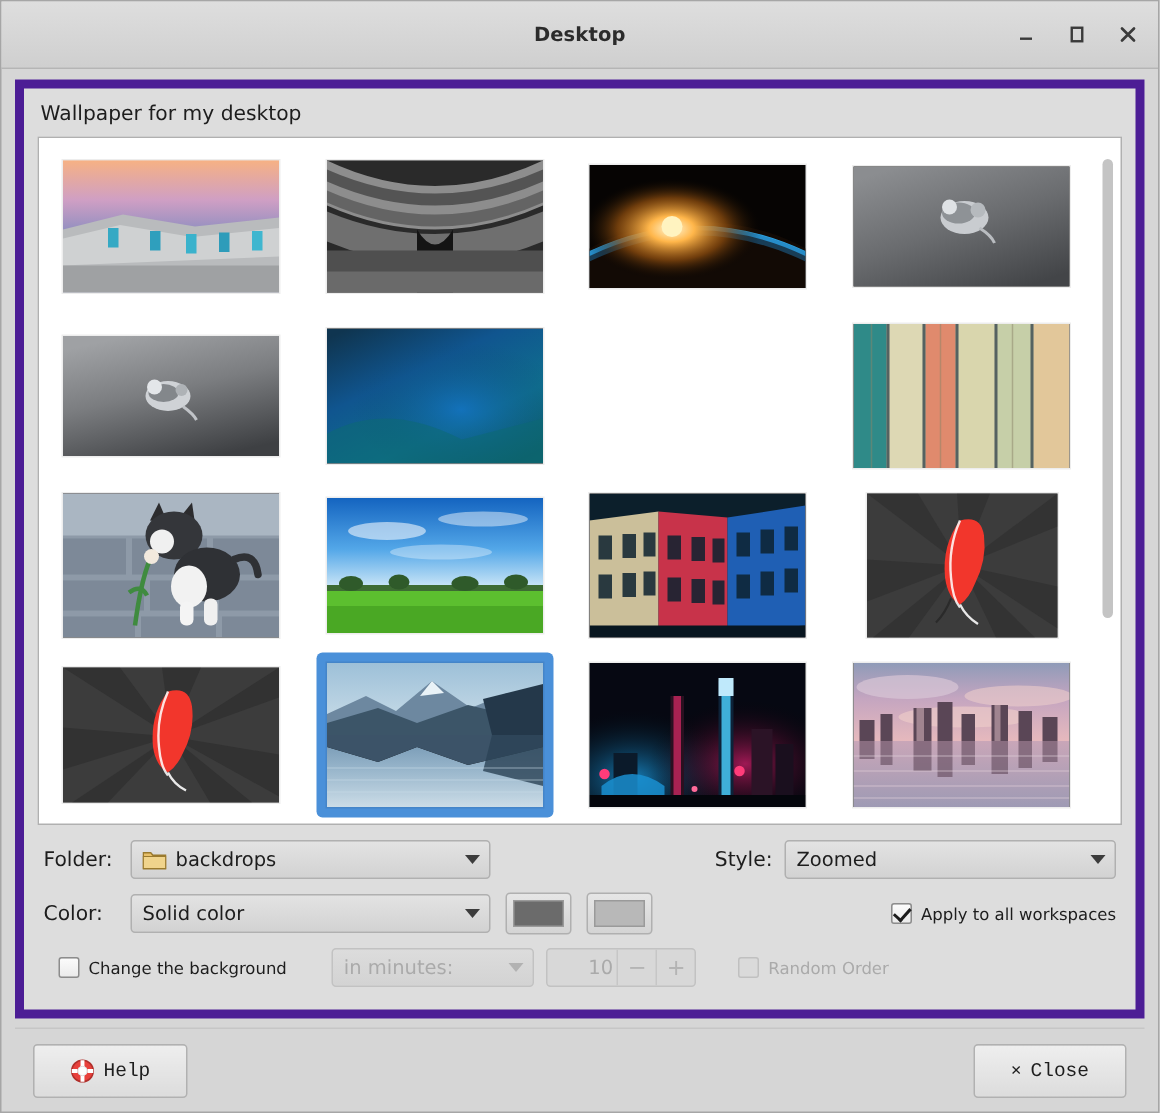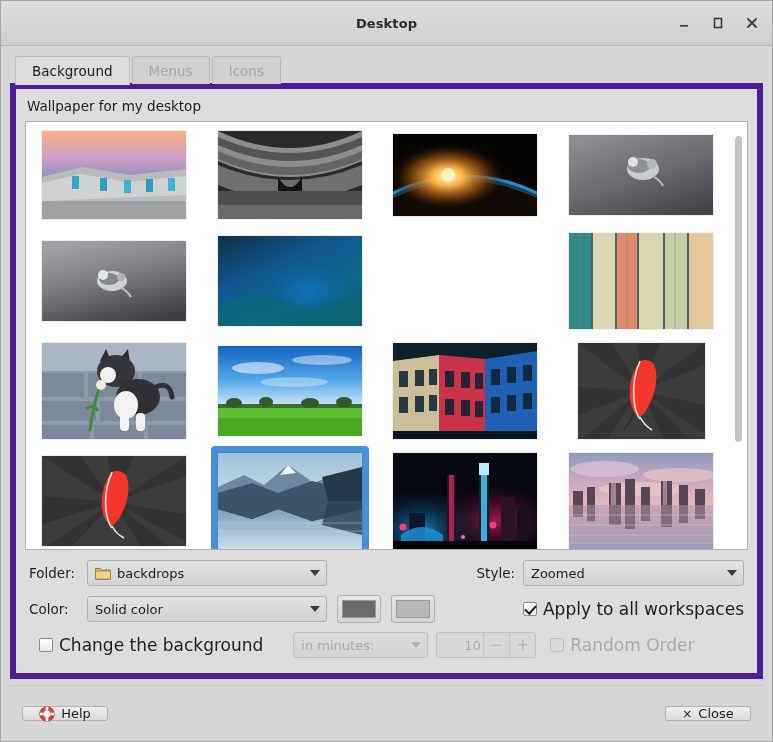--- a/index.html
+++ b/index.html
@@ -244,21 +244,21 @@
   }
   .colorbtn .swatch {
     width: 100%; height: 100%;
     border: 1px solid #9a9a9a;
   }
 
   
   .checkwrap {
     display: flex; align-items: center;
     cursor: default;
-    font-size: 17px;
+    font-size: 11px;
   }
   .checkbox {
     width: 14px; height: 14px;
     border: 1px solid #8c8c8c;
     background: linear-gradient(to bottom,#fbfbfb,#ebebeb);
     border-radius: 2px;
     margin-right: 6px;
     flex: none;
     position: relative;
   }
@@ -309,33 +309,34 @@
   .footer {
     height: 56px;
     min-height: 56px;
     display: flex;
     align-items: center;
     padding: 0 12px;
     border-top: 1px solid #c6c6c6;
     margin-top: 6px;
   }
   .btn {
-    height: 15px;
+    height: 36px;
     min-width: 86px;
-    padding: 0 8px;
+    padding: 0 24px;
     display: inline-flex;
     align-items: center;
     justify-content: center;
     gap: 6px;
     background: linear-gradient(to bottom,#eeeeee 0%,#dcdcdc 100%);
     border: 1px solid #b1b1b1;
     border-radius: 3px;
     font-size: 13px;
     color: #1d1d1d;
     cursor: default;
+    font-family: Liberation Mono, monospace;
   }
   .btn.close { margin-left: auto; }
   .help-icon { width: 16px; height: 16px; flex: none; }
   .xglyph { font-size: 12px; line-height: 1; }
 </style>
 </head>
 <body>
 
 <div class="window">
 
@@ -357,31 +358,20 @@
             <path d="M3 3 L11 11 M11 3 L3 11" stroke="#3a3a3a" stroke-width="1.8" stroke-linecap="round"></path>
           </svg>
       </div>
     </div>
   </div>
 
   <div class="dialog-body">
 
     <div class="notebook">
 
-      <div class="tabstrip">
-        <div class="tab active">
-          <span>Background</span>
-        </div>
-        <div class="tab">
-          <span>Menus</span>
-        </div>
-        <div class="tab">
-          <span>Icons</span>
-        </div>
-      </div>
 
       <div class="tab-panel">
 
         <div class="panel-label">Wallpaper for my desktop</div>
 
         <div class="iconview-frame">
           <div class="iconview">
 
             <div class="thumb-cell">
               <div class="thumb-wrap">
@@ -874,21 +864,21 @@
               <span class="ctext">in minutes:</span>
               <span class="arrow"></span>
             </div>
 
             <div class="spin">
               <span class="sval">10</span>
               <span class="sbtn">−</span>
               <span class="sbtn">+</span>
             </div>
 
-            <div class="checkwrap disabled" style="margin-left:14px">
+            <div class="checkwrap disabled" style="margin-left:28px">
               <span class="checkbox"></span>
               <span>Random Order</span>
             </div>
           </div>
 
         </div>
       </div>
     </div>
 
     <div class="footer">

